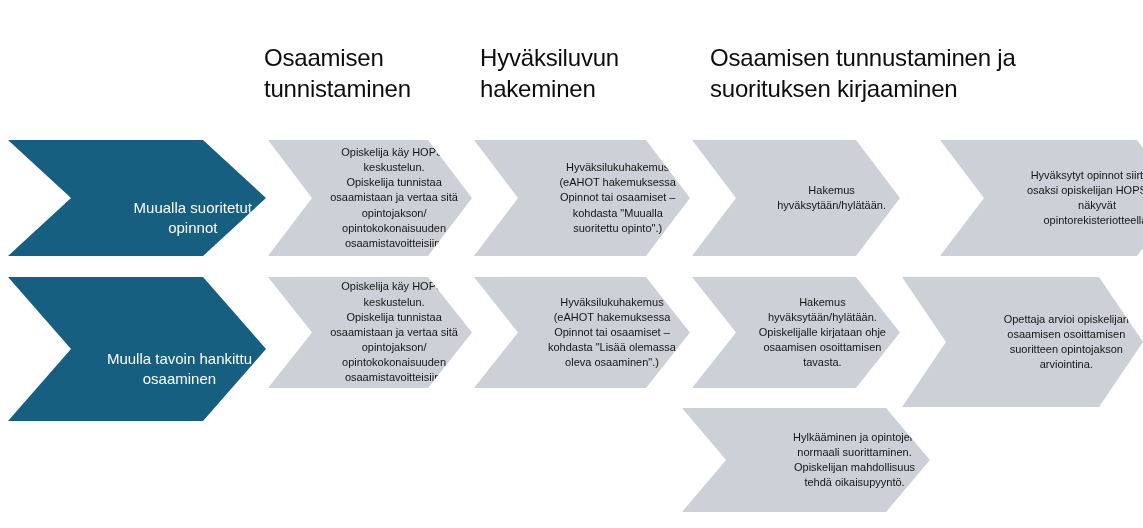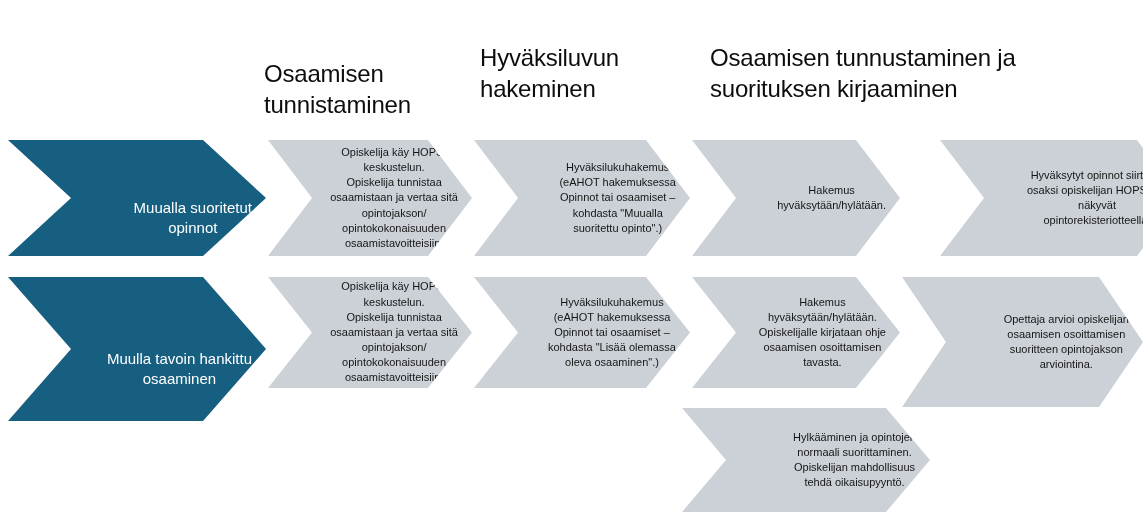--- a/index.html
+++ b/index.html
@@ -25,21 +25,21 @@
   
   .col-heading {
     position: absolute;
     font-size: 24px;
     line-height: 1.3;
     font-weight: 400;
     color: #0d0d0d;
     letter-spacing: -0.2px;
     white-space: pre-line;
   }
-  #heading-0 { left: 264px; top: 42px; width: 200px; margin-top: 16px; }
+  #heading-0 { left: 264px; top: 42px; width: 200px; }
   #heading-1 { left: 480px; top: 42px; width: 210px; }
   #heading-2 { left: 710px; top: 42px; width: 360px; }
 
   
   .chevron {
     position: absolute;
     box-sizing: border-box;
     display: flex;
     align-items: center;
     justify-content: flex-end;

